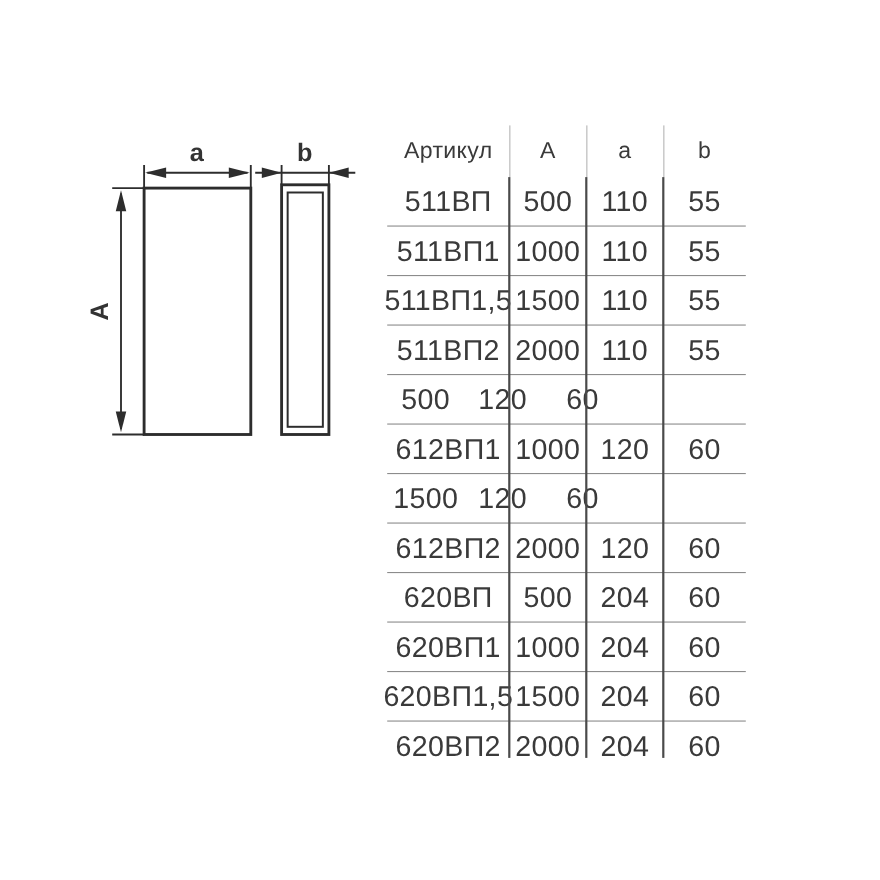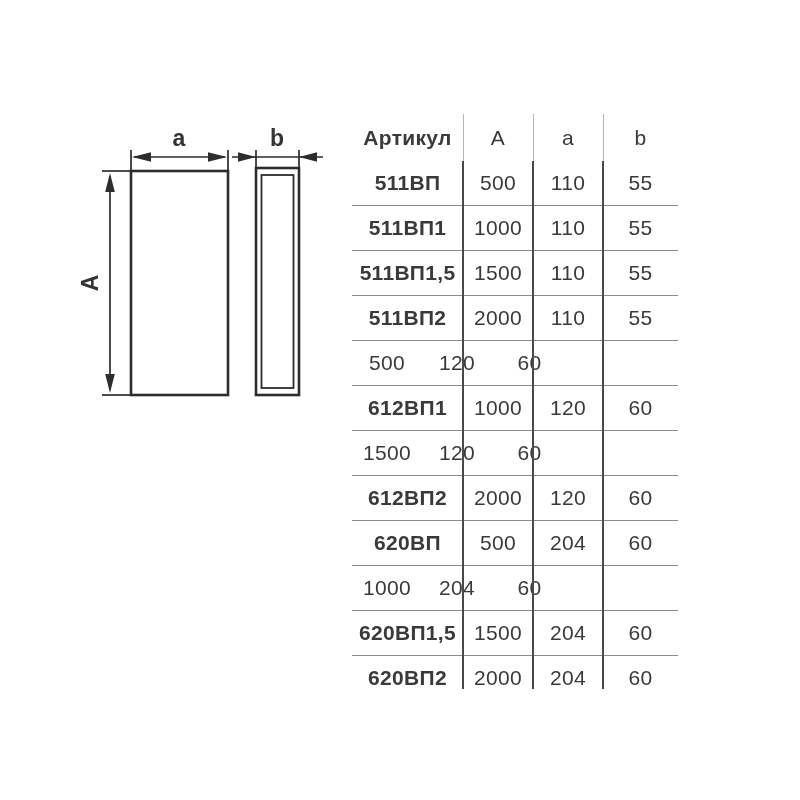--- a/index.html
+++ b/index.html
@@ -73,25 +73,25 @@
   }
   .spec-row + .spec-row {
     border-top: 1.5px solid #8c8c8c;
   }
   .spec-cell {
     box-sizing: border-box;
     display: flex;
     align-items: center;
     justify-content: center;
     height: 100%;
-    font-size: 21px;
+    font-size: 26px;
     letter-spacing: 0.3px;
     white-space: nowrap;
   }
-  .col-0 { width: 111px; font-weight: bold; }
+  .col-0 { width: 111px; }
   .col-1 { width: 70px; }
   .col-2 { width: 70px; }
   .col-3 { width: 75px; }
   .header-row .spec-cell { font-size: 21px; }
 
   
   .vline {
     position: absolute;
     top: 0;
     width: 2px;
@@ -208,20 +208,21 @@
           <div class="spec-cell col-2">120</div>
           <div class="spec-cell col-3">60</div>
         </div>
         <div class="spec-row">
           <div class="spec-cell col-0">620ВП</div>
           <div class="spec-cell col-1">500</div>
           <div class="spec-cell col-2">204</div>
           <div class="spec-cell col-3">60</div>
         </div>
         <div class="spec-row">
+          <div class="spec-cell col-0">620ВП1</div>
           <div class="spec-cell col-1">1000</div>
           <div class="spec-cell col-2">204</div>
           <div class="spec-cell col-3">60</div>
         </div>
         <div class="spec-row">
           <div class="spec-cell col-0">620ВП1,5</div>
           <div class="spec-cell col-1">1500</div>
           <div class="spec-cell col-2">204</div>
           <div class="spec-cell col-3">60</div>
         </div>

